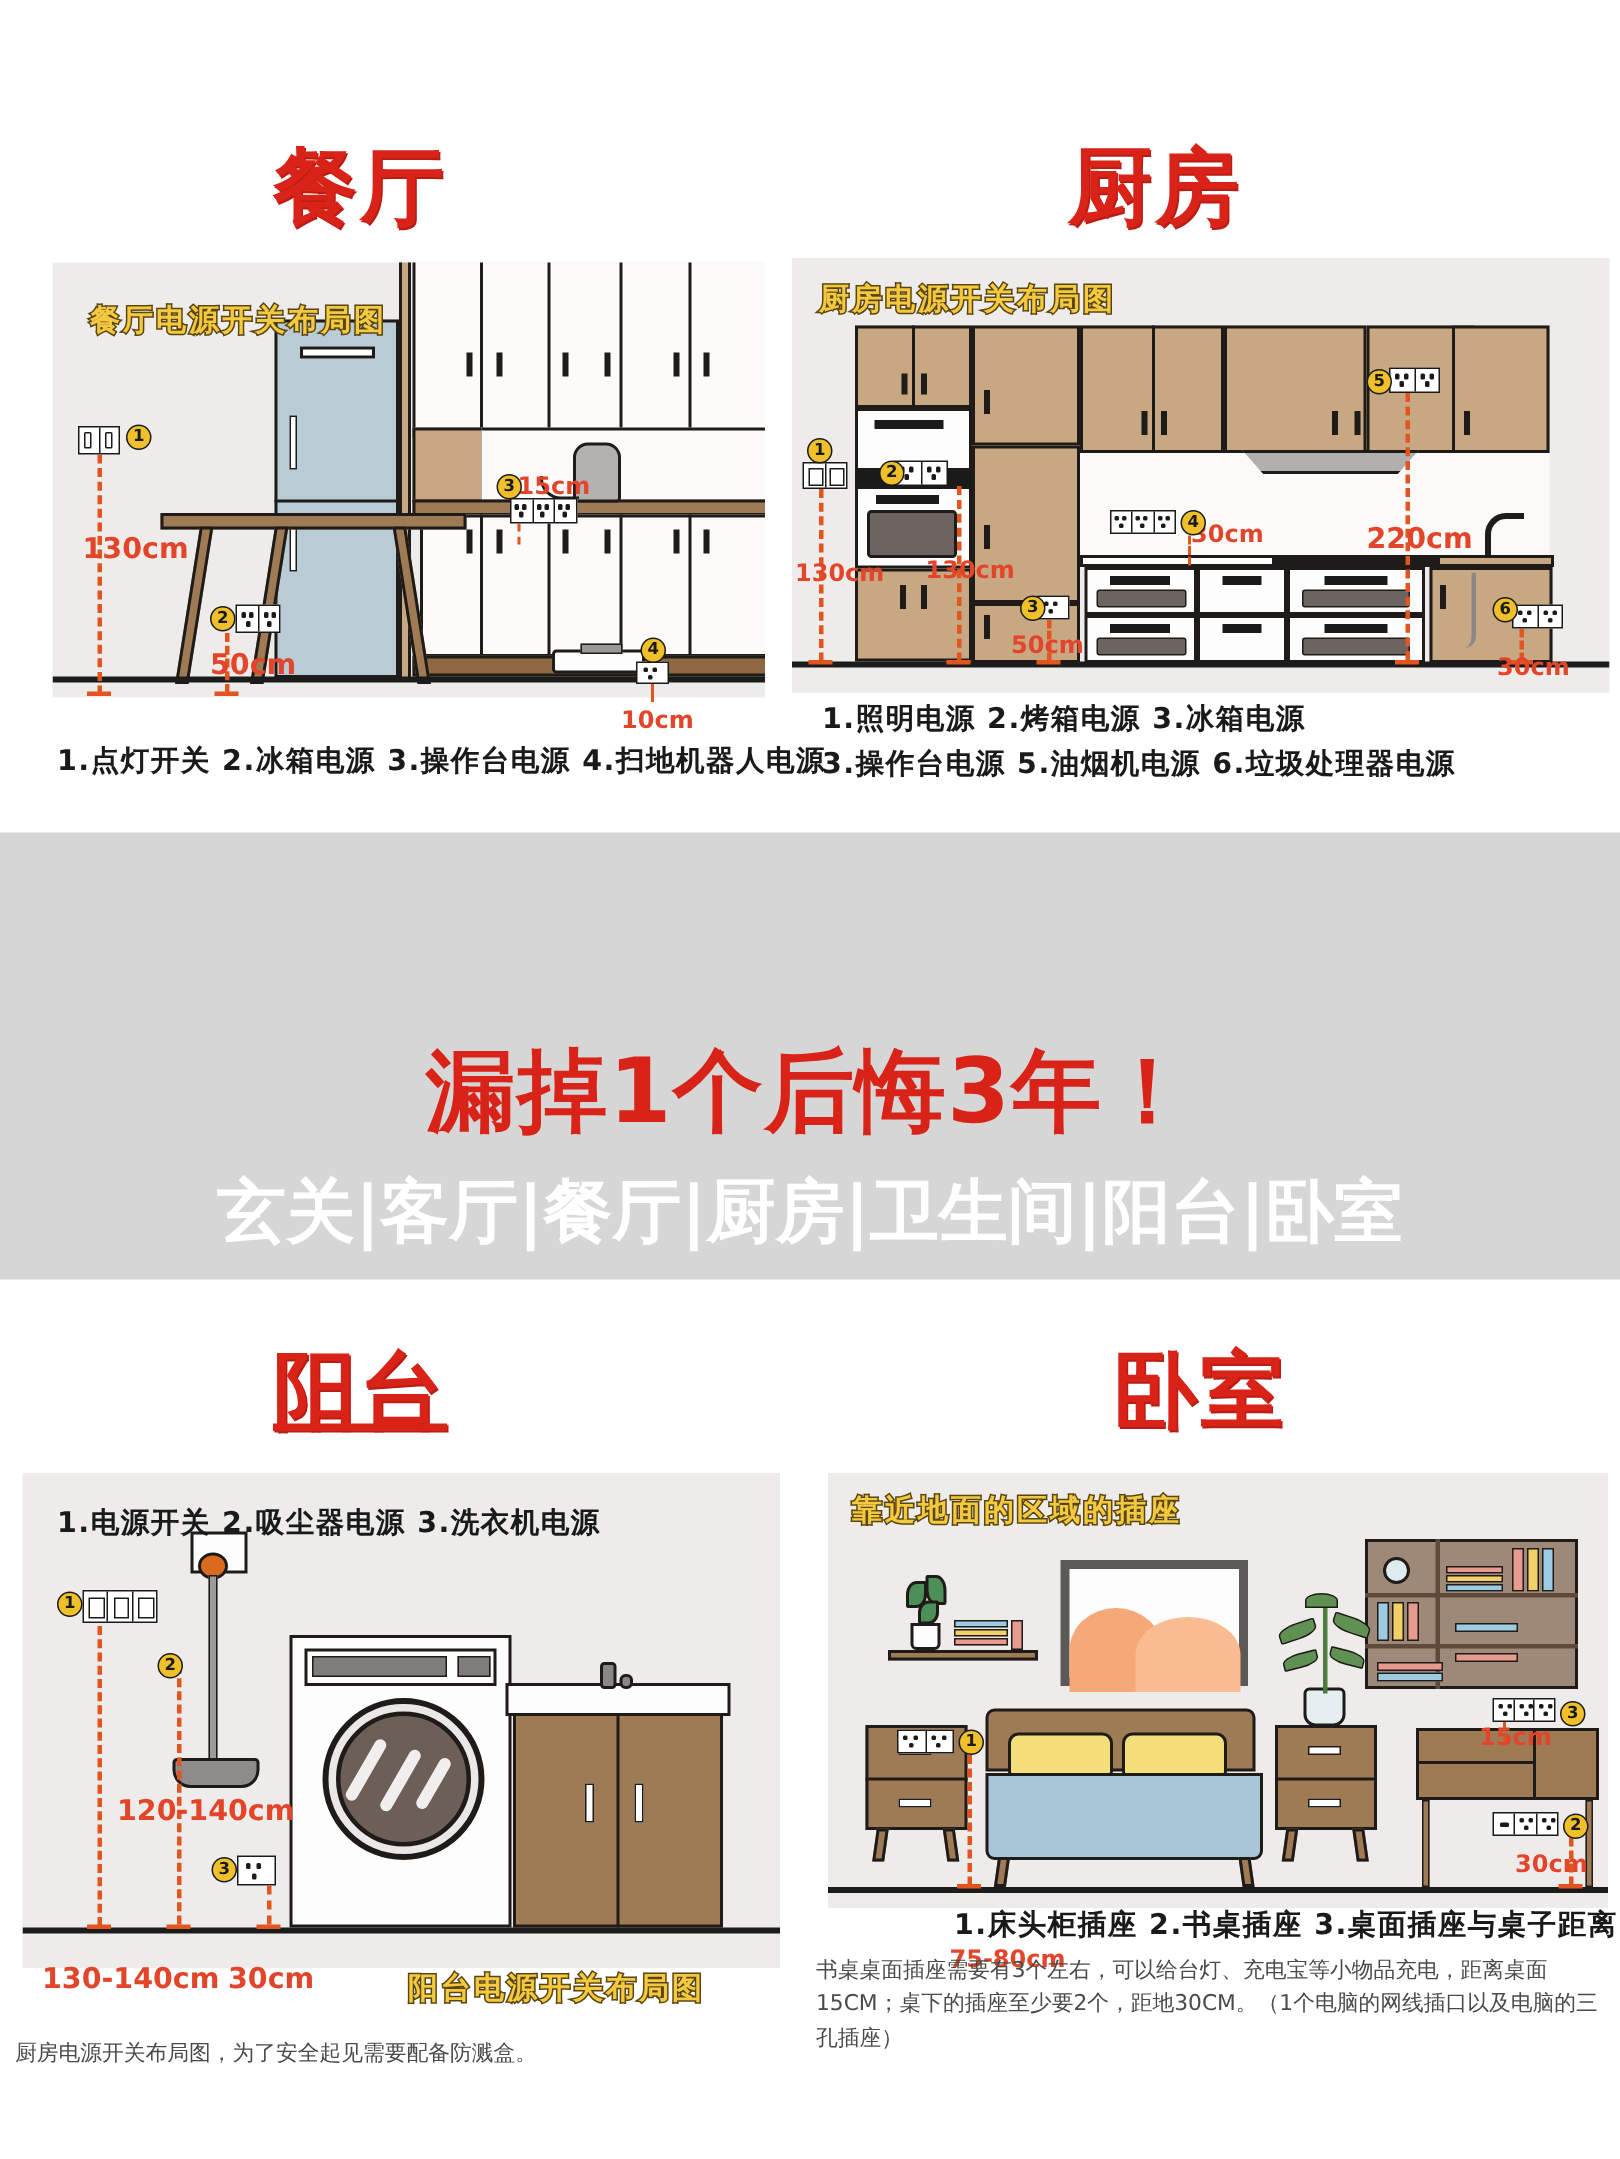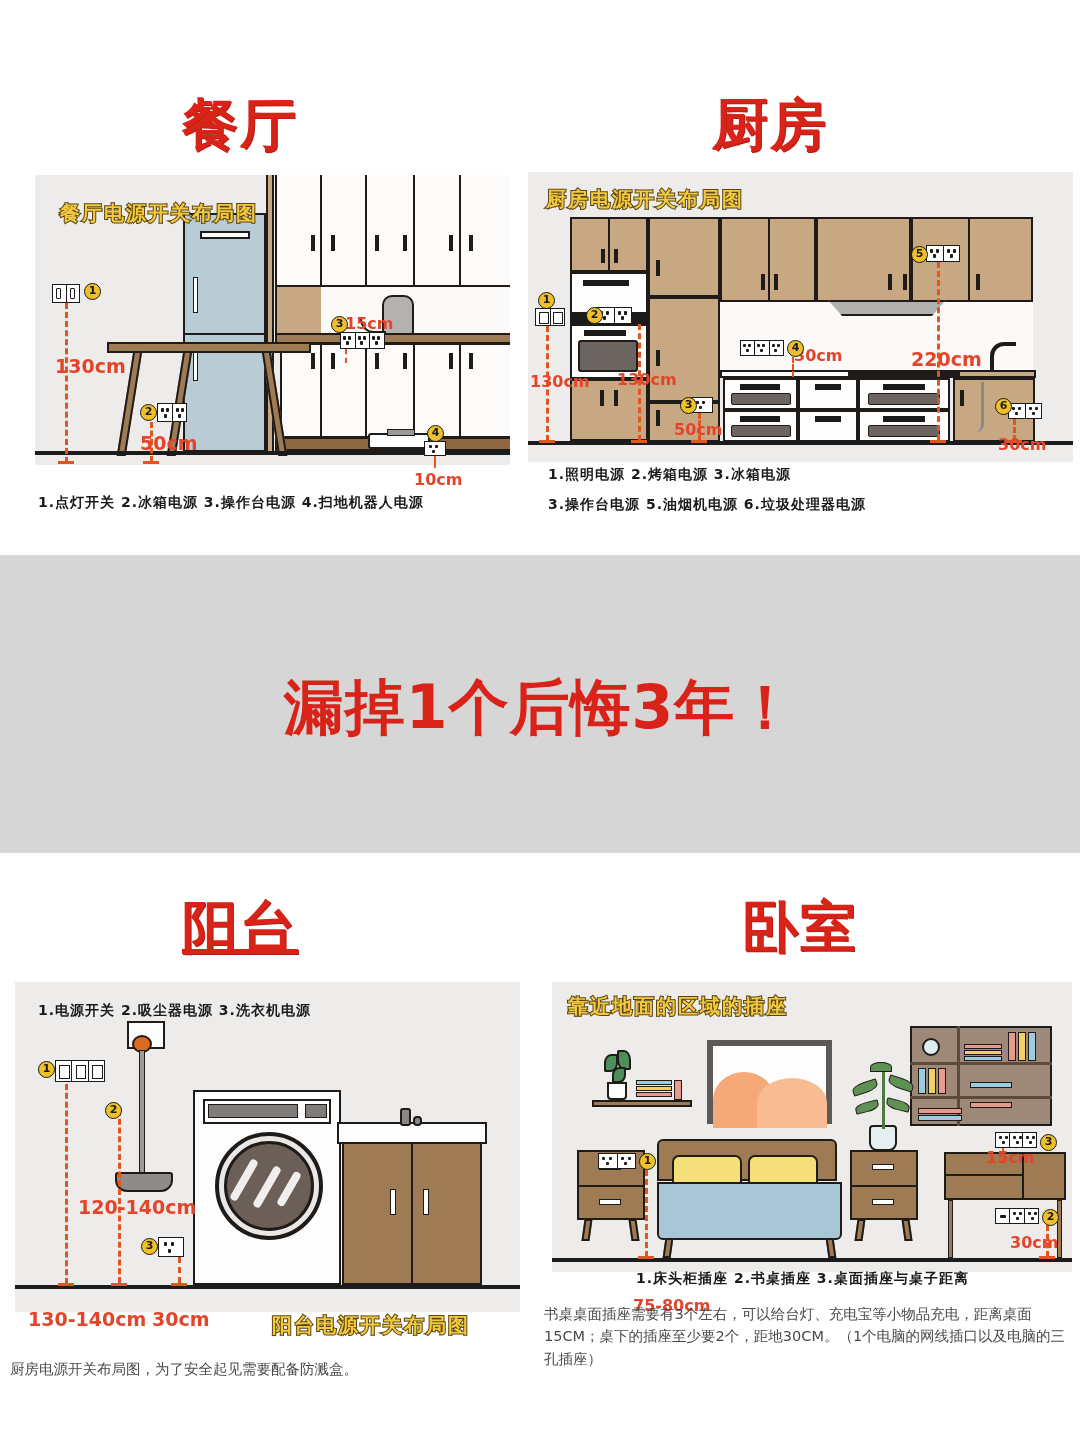--- a/index.html
+++ b/index.html
@@ -44,21 +44,21 @@
     color: #f3c93f;
     font-family: "DejaVu Sans", "Liberation Sans", sans-serif;
     -webkit-text-stroke: 2px #5a4410;
     paint-order: stroke fill;
     white-space: nowrap;
   }
 
   
   .legend {
     position: absolute;
-    font-size: 14px;
+    font-size: 19px;
     color: #1a1a1a;
     font-weight: bold;
     letter-spacing: 1px;
     white-space: nowrap;
     font-family: "DejaVu Sans", "Liberation Sans", sans-serif;
   }
   .note {
     position: absolute;
     font-size: 14.5px;
     color: #4a4a4a;
@@ -142,21 +142,21 @@
     position: absolute; left: 0; right: 0; top: 18px;
     text-align: center;
     color: #ffffff;
     font-size: 78px;
     font-weight: bold;
     letter-spacing: 16px;
     text-indent: 16px;
     font-family: "DejaVu Sans", "Liberation Sans", sans-serif;
   }
   #banner .line2 {
-    position: absolute; left: 0; right: 0; top: 113px;
+    position: absolute; left: 0; right: 0; top: 133px;
     text-align: center;
     color: #d92318;
     font-size: 60px;
     font-weight: bold;
     letter-spacing: 1px;
     font-family: "DejaVu Sans", "Liberation Sans", sans-serif;
   }
   #banner .line3 {
     position: absolute; left: 0; right: 0; top: 222px;
     text-align: center;
@@ -465,20 +465,21 @@
 <div class="vline" style="left:1013px; top:419px; height:22px;"></div>
 <div class="tick" style="left:1006px; top:440px;"></div>
 <div class="dim sm" style="left:998px; top:435px;">30cm</div>
 
 <div class="gold-label" style="left:546px; top:186px;">厨房电源开关布局图</div>
 <div class="legend" style="left:548px; top:466px;">1.照明电源  2.烤箱电源  3.冰箱电源</div>
 <div class="legend" style="left:548px; top:496px;">3.操作台电源  5.油烟机电源  6.垃圾处理器电源</div>
 
 <div id="banner">
   <div class="line2">漏掉1个后悔3年！</div>
+  <div class="line3">玄关|客厅|餐厅|厨房|卫生间|阳台|卧室</div>
 </div>
 
 <div class="sec-title" style="left:100px; top:890px; width:280px;text-decoration:underline;">阳台</div>
 
 <div class="scene" style="left:15px; top:982px; width:505px; height:330px;">
 
   <div class="box white" style="left:178px; top:108px; width:148px; height:195px;"></div>
   <div class="abs" style="left:188px; top:117px; width:128px; height:25px; background:#fdfdfd; border:2px solid #1f1b18;"></div>
   <div class="abs" style="left:193px; top:122px; width:90px; height:14px; background:#807c79; border:1.6px solid #1f1b18;"></div>
   <div class="abs" style="left:290px; top:122px; width:22px; height:14px; background:#807c79; border:1.6px solid #1f1b18;"></div>

